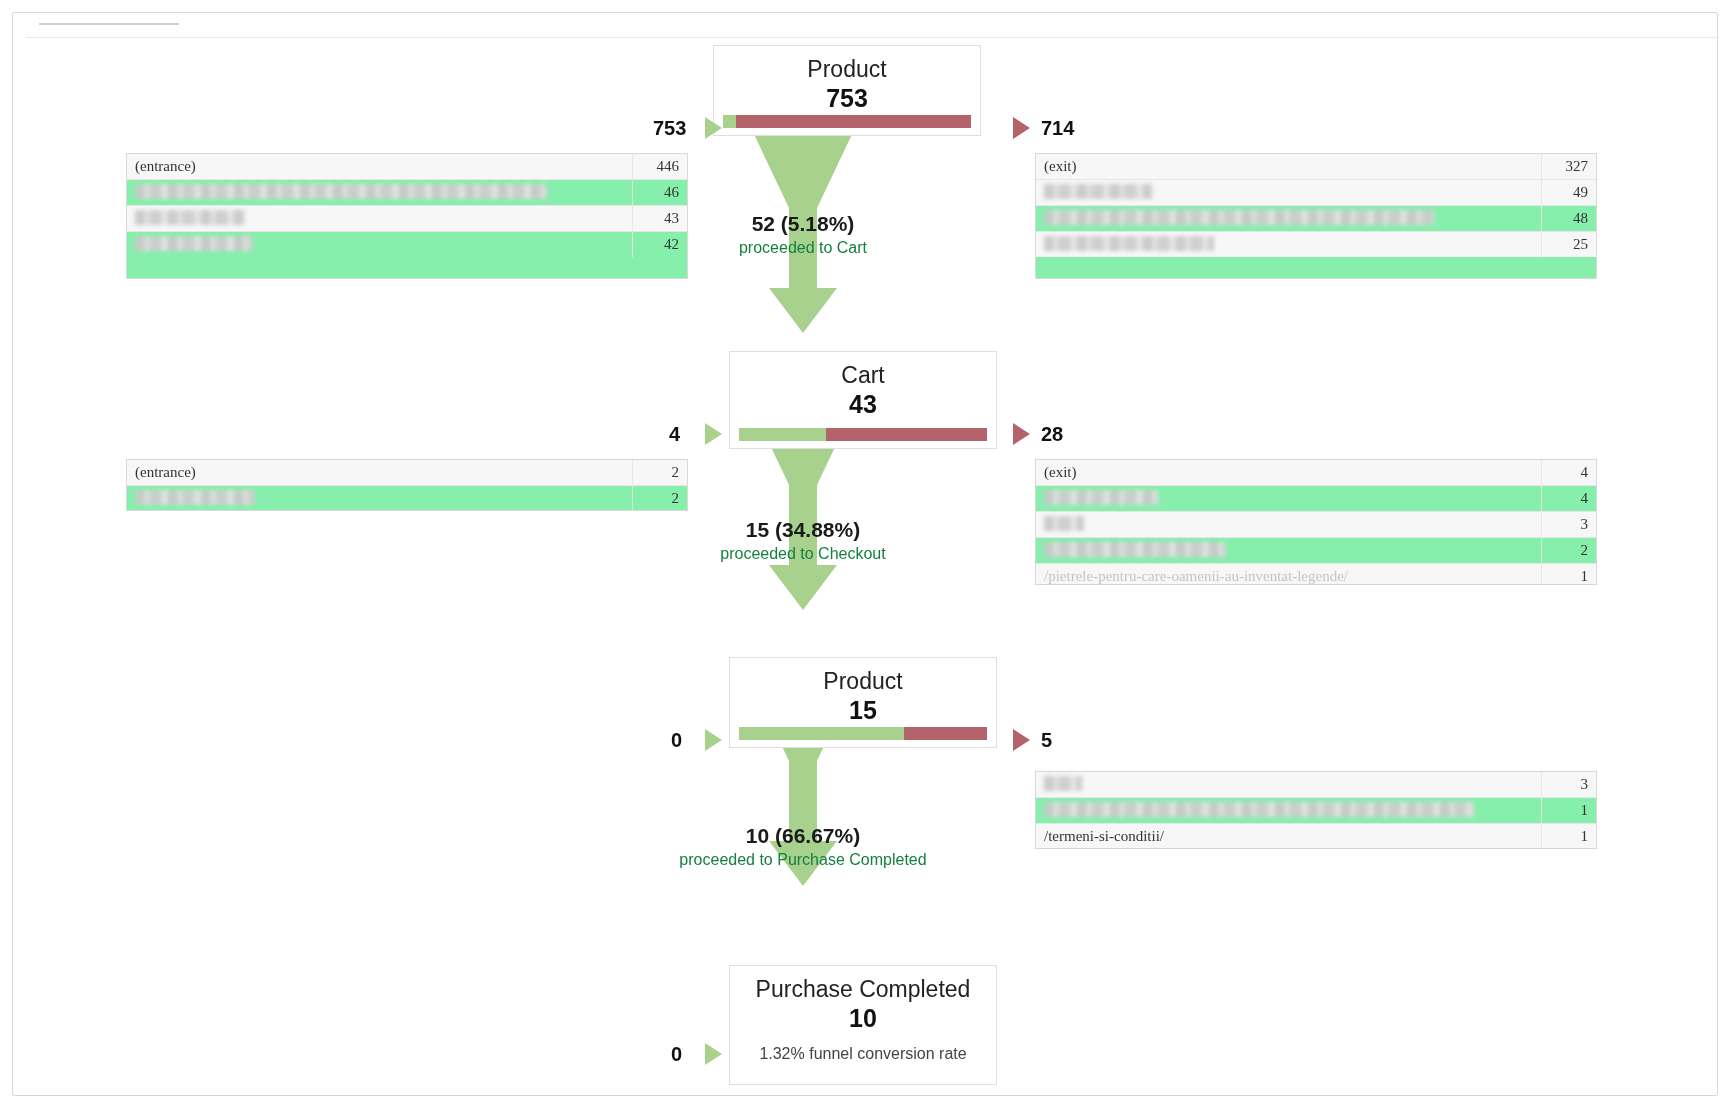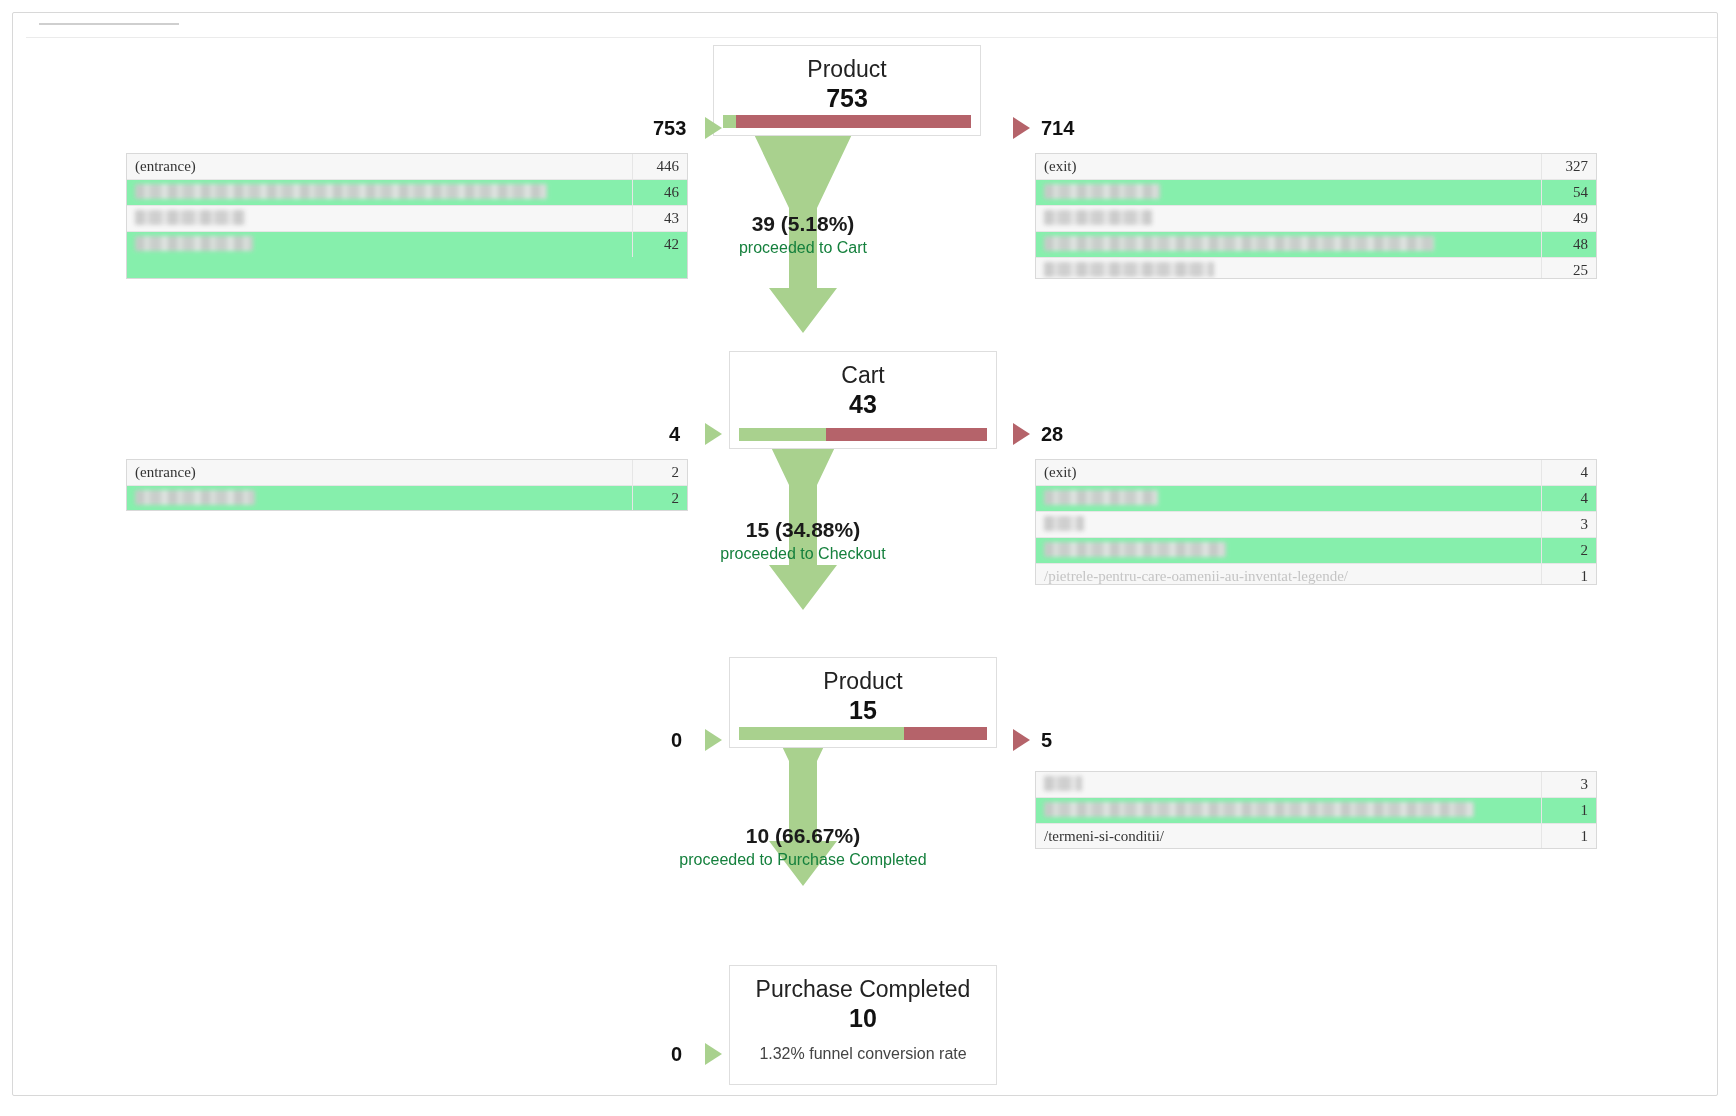--- a/index.html
+++ b/index.html
@@ -252,26 +252,20 @@
         </div>
         <div class="dt-val">42</div>
       </div>
     </div>
 
     <div class="detail-table" style="left:1022px; top:140px; width:562px; height:126px;">
       <div class="dt-row alt">
         <div class="dt-label">(exit)</div>
         <div class="dt-val">327</div>
       </div>
-      <div class="dt-row">
-        <div class="dt-label">
-          <span class="redact" style="width:116px;"></span>
-        </div>
-        <div class="dt-val">54</div>
-      </div>
       <div class="dt-row alt">
         <div class="dt-label">
           <span class="redact" style="width:108px;"></span>
         </div>
         <div class="dt-val">49</div>
       </div>
       <div class="dt-row">
         <div class="dt-label">
           <span class="redact" style="width:390px;"></span>
         </div>
@@ -279,21 +273,21 @@
       </div>
       <div class="dt-row alt">
         <div class="dt-label">
           <span class="redact" style="width:170px;"></span>
         </div>
         <div class="dt-val">25</div>
       </div>
     </div>
 
     <div class="flow-label" style="left:570px; top:198px;">
-      <div class="flow-main">39 (5.18%)</div>
+      <div class="flow-main">52 (5.18%)</div>
       <div class="flow-sub">proceeded to Cart</div>
     </div>
 
     <div class="step-box" style="left:716px; top:338px; height:98px;">
       <div class="step-name">Cart</div>
       <div class="step-count">43</div>
       <div class="step-bar">
         <div class="bar-green" style="width:34.88%"></div>
         <div class="bar-red" style="width:65.12%"></div>
       </div>

